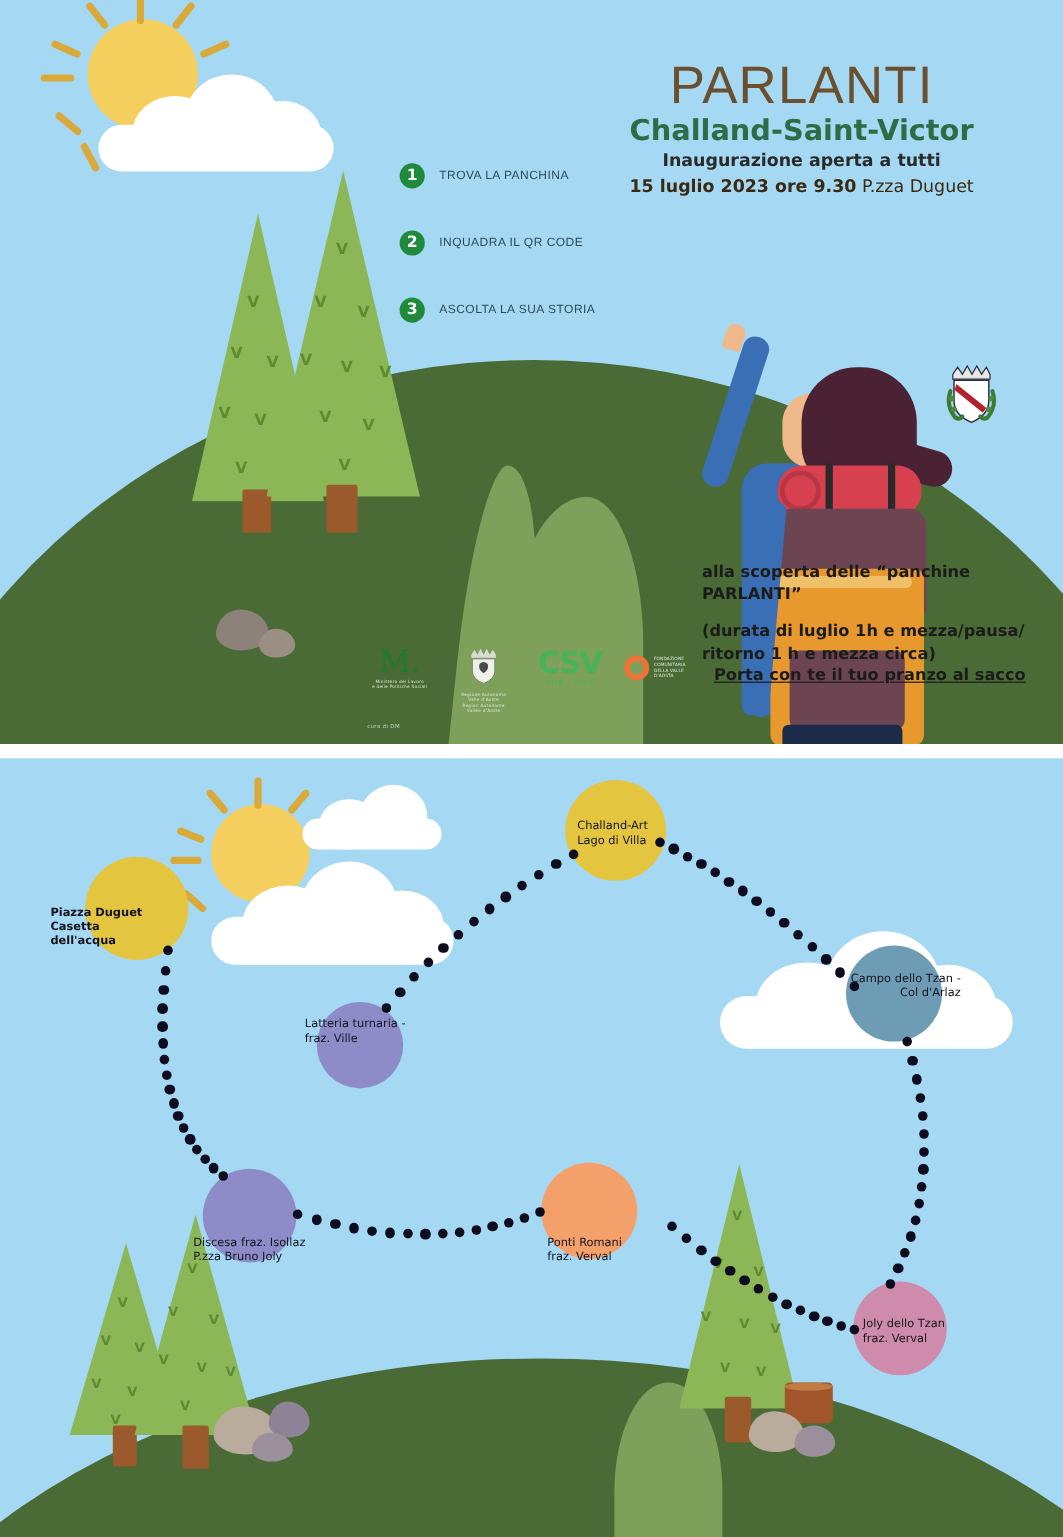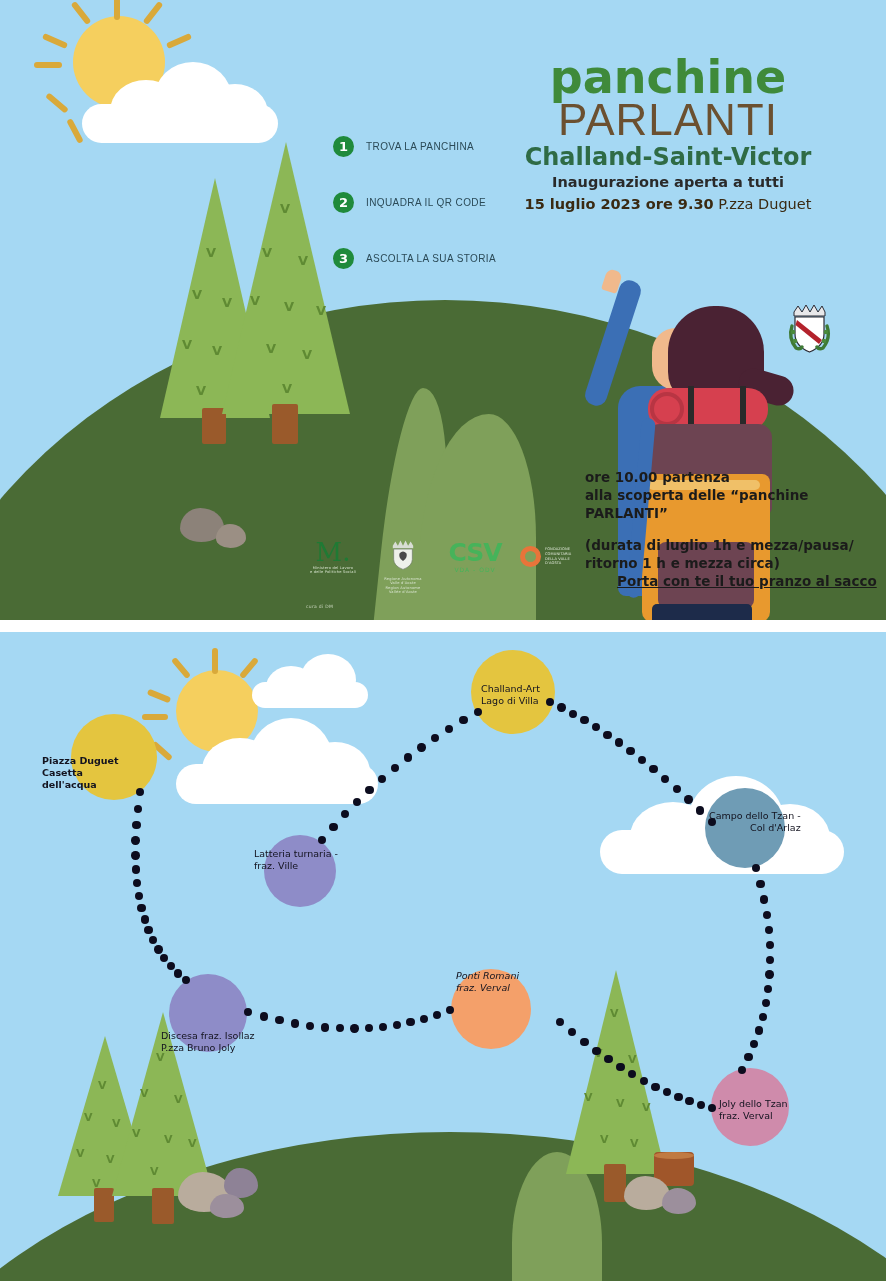--- a/index.html
+++ b/index.html
@@ -60,21 +60,21 @@
   .t-comune{font-size:24px;color:#2f6b45;font-weight:700;line-height:1.15;margin-top:2px;
       font-family:"DejaVu Sans",sans-serif;}
   .t-inaug{font-size:14.5px;color:#2a2a2a;font-weight:700;margin-top:2px;
       font-family:"DejaVu Sans",sans-serif;}
   .t-date{font-size:14.5px;color:#3a2a12;margin-top:6px;font-family:"DejaVu Sans",sans-serif;}
   .t-date b{font-weight:700;}
 
   .schedule{position:absolute;left:585px;top:468px;width:300px;color:#1b1b1b;
       font-size:13.5px;line-height:1.35;font-weight:700;font-family:"DejaVu Sans",sans-serif;}
   .schedule .gap{height:13px;}
-  .schedule .under{text-decoration:underline;display:inline-block;margin-left:32px;}
+  .schedule .under{text-decoration:underline;display:inline-block;margin-left:10px;}
 
   
   .hiker{position:absolute;left:590px;top:268px;width:220px;height:355px;}
   .hk{position:absolute;}
 
   
   .crest{position:absolute;left:786px;top:300px;width:46px;height:56px;}
 
   
   .sponsors{position:absolute;left:300px;top:540px;width:300px;height:46px;}
@@ -169,21 +169,20 @@
         <span class="badge">2</span>
         <span class="step-label">INQUADRA IL QR CODE</span>
       </div>
       <div class="step">
         <span class="badge">3</span>
         <span class="step-label">ASCOLTA LA SUA STORIA</span>
       </div>
     </div>
 
     <div class="titleblock">
-      <div class="t-panchine">panchine</div>
       <div class="t-parlanti">PARLANTI</div>
       <div class="t-comune">Challand-Saint-Victor</div>
       <div class="t-inaug">Inaugurazione aperta a tutti</div>
       <div class="t-date"><b>15 luglio 2023 ore 9.30</b><span> P.zza Duguet</span></div>
     </div>
 
     <div class="crest">
       <svg viewBox="0 0 46 56" width="46" height="56">
         <path d="M8 12 L12 6 L16 12 L20 5 L24 12 L28 5 L32 12 L36 6 L39 12 L39 16 L8 16 Z" fill="#e8e8ea" stroke="#2a2a33" stroke-width="1"></path>
         <path d="M9 17 H38 V34 Q38 46 23.5 52 Q9 46 9 34 Z" fill="#ffffff" stroke="#2a2a33" stroke-width="1.2"></path>
@@ -230,21 +229,20 @@
       <div class="hk" style="left:58px;top:212px;width:112px;height:10px;background:#f0c068;border-radius:5px;"></div>
       <div class="hk" style="left:68px;top:274px;width:96px;height:66px;background:#6d4452;border-radius:8px;"></div>
 
       <div class="hk" style="left:44px;top:150px;width:14px;height:180px;background:#3b6fb5;
            transform:rotate(5deg);border-radius:7px;"></div>
 
       <div class="hk" style="left:62px;top:336px;width:100px;height:26px;background:#1d2b4a;border-radius:5px;"></div>
     </div>
 
     <div class="schedule">
-      <div>ore 10.00 partenza</div>
       <div>alla scoperta delle  “panchine PARLANTI”</div>
       <div class="gap"></div>
       <div>(durata  di luglio 1h e mezza/pausa/</div>
       <div> ritorno 1 h e mezza circa)</div>
       <div><span class="under">Porta con te il tuo pranzo al sacco</span></div>
     </div>
 
     <div class="sponsors">
       <div class="sp" style="left:0px;top:0px;width:66px;">
         <div class="sp-m">M.</div>
@@ -374,21 +372,21 @@
       <div class="st-label" style="left: 481px; top: 683px;">
         <div>Challand-Art</div>
         <div>Lago di Villa</div>
       </div>
       <div class="station" style="left: 705px; top: 788px; width: 80px; height: 80px; background: rgb(111, 156, 181);"></div>
       <div class="st-label" style="left: 709px; top: 810px; text-align: right;">
         <div>Campo dello Tzan -</div>
         <div>Col d'Arlaz</div>
       </div>
       <div class="station" style="left: 451px; top: 969px; width: 80px; height: 80px; background: rgb(244, 160, 106);"></div>
-      <div class="st-label" style="left: 456px; top: 970px; font-style: italic;">
+      <div class="st-label" style="left: 456px; top: 1030px;">
         <div>Ponti  Romani</div>
         <div>fraz. Verval</div>
       </div>
       <div class="station" style="left: 169px; top: 974px; width: 78px; height: 78px; background: rgb(142, 140, 200);"></div>
       <div class="st-label" style="left: 161px; top: 1030px;">
         <div>Discesa fraz. Isollaz</div>
         <div>P.zza Bruno Joly</div>
       </div>
       <div class="station" style="left: 711px; top: 1068px; width: 78px; height: 78px; background: rgb(207, 139, 171);"></div>
       <div class="st-label" style="left: 719px; top: 1098px;">

